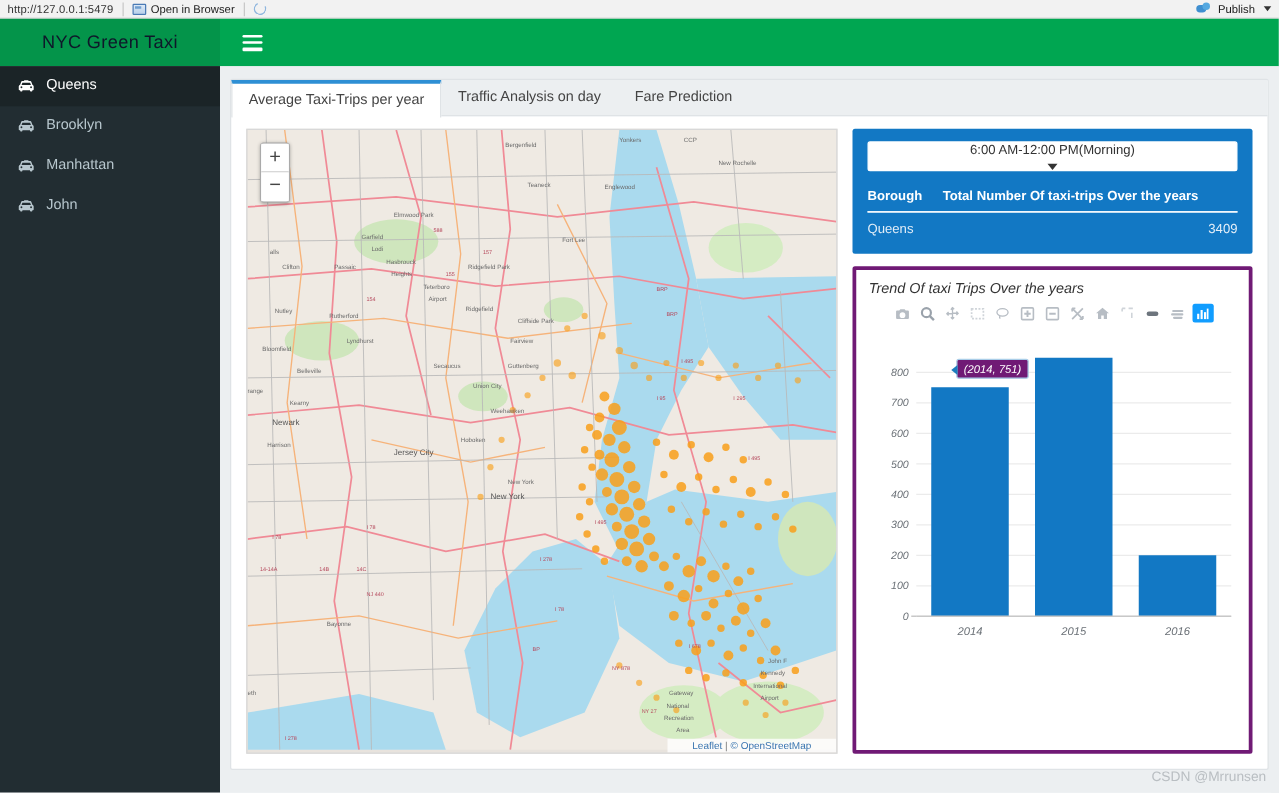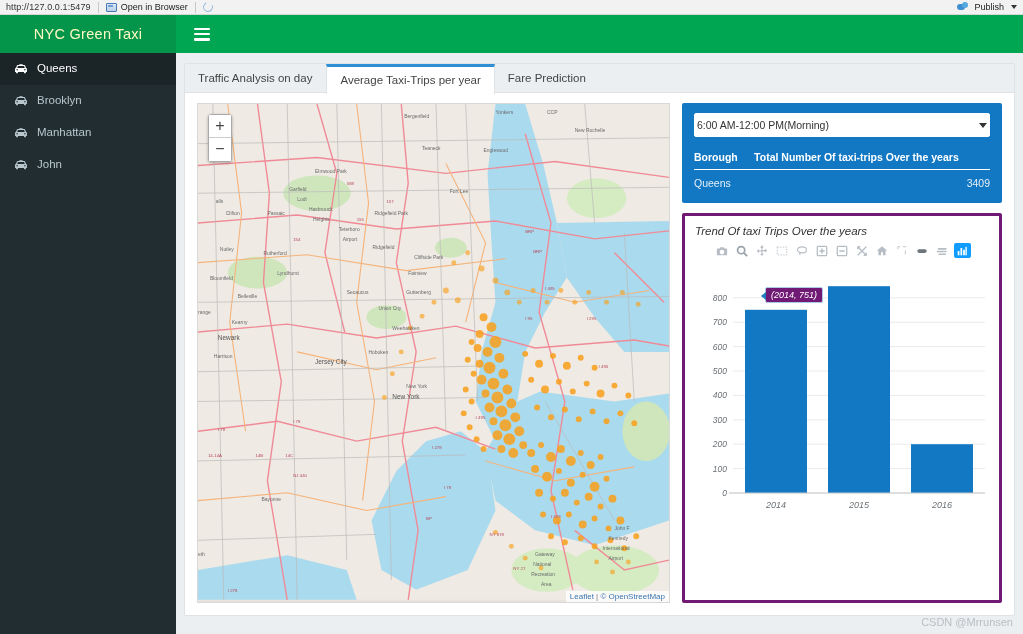--- a/index.html
+++ b/index.html
@@ -65,21 +65,21 @@
     position: absolute; top: 15px; left: 0;
     width: 1023px; height: 38px;
     display: flex;
   }
   .brand-block {
     width: 176px; height: 38px;
     background: #04944a;
     display: flex; align-items: center; justify-content: center;
   }
   .brand-text {
-    color: #fef9c3; font-size: 14.5px; letter-spacing: .3px;
+    color: #0f172a; font-size: 14.5px; letter-spacing: .3px;
   }
   .header-right {
     flex: 1; height: 38px;
     background: #00a651;
     display: flex; align-items: center;
     padding-left: 18px;
   }
   .hamburger {
     width: 16px; height: 13px;
     display: flex; flex-direction: column; justify-content: space-between;
@@ -171,38 +171,38 @@
   }
   .zoom-btn {
     height:23px; line-height:22px; text-align:center;
     font-size:16px; color:#444; cursor:pointer; background:#fff;
     font-family:"Liberation Sans",sans-serif;
   }
   .zoom-btn.first { border-bottom:1px solid #ccc; }
   .attrib {
     position:absolute; right:0; bottom:0; z-index:21;
     background:rgba(255,255,255,.78);
-    font-size:8px; color:#3a75b0; padding:1px 4px;margin-left:18px;
+    font-size:8px; color:#3a75b0; padding:1px 20px;margin-left:18px;
   }
   .attrib .sep { color:#777; }
 
   
   .right-col { width: 320px; display:flex; flex-direction:column; gap: 10px; }
 
   .ts-card {
     background:#1278c4; color:#fff;
     padding:10px 12px 14px 12px;
     border-radius:2px;
   }
   .ts-title { font-size:11.5px; font-weight:bold; margin-bottom:7px; }
   .ts-select {
     width:100%; height:24px; background:#fff;
     border:1px solid #fff; border-radius:2px;
     display:flex; align-items:center; justify-content:space-between;
-    padding:0 2px; font-size:10.5px; color:#333; cursor:pointer;
+    padding:0 15px; font-size:10.5px; color:#333; cursor:pointer;flex-direction:column;
   }
   .sel-caret {
     width:0;height:0;border-left:4px solid transparent;border-right:4px solid transparent;
     border-top:5px solid #333;
   }
   .ts-table { width:100%; margin-top:14px; border-collapse:collapse; }
   .ts-table th {
     font-size:10.5px; font-weight:bold; text-align:left;
     padding:0 0 6px 0; border-bottom:1px solid #fff;
   }
@@ -309,25 +309,25 @@
       </svg>
     </span>
     <span class="lbl">John</span>
   </div>
 </div>
 
 <div class="content">
   <div class="panel">
 
     <div class="tabs">
+      <div class="tab active">
+        <span>Average Taxi-Trips per year</span>
+      </div>
       <div class="tab">
         <span>Traffic Analysis on day</span>
-      </div>
-      <div class="tab active">
-        <span>Average Taxi-Trips per year</span>
       </div>
       <div class="tab">
         <span>Fare Prediction</span>
       </div>
     </div>
 
     <div class="tab-body">
 
       <div class="map-wrap">
         <svg class="map-canvas" viewBox="0 0 475 500" preserveAspectRatio="none">

